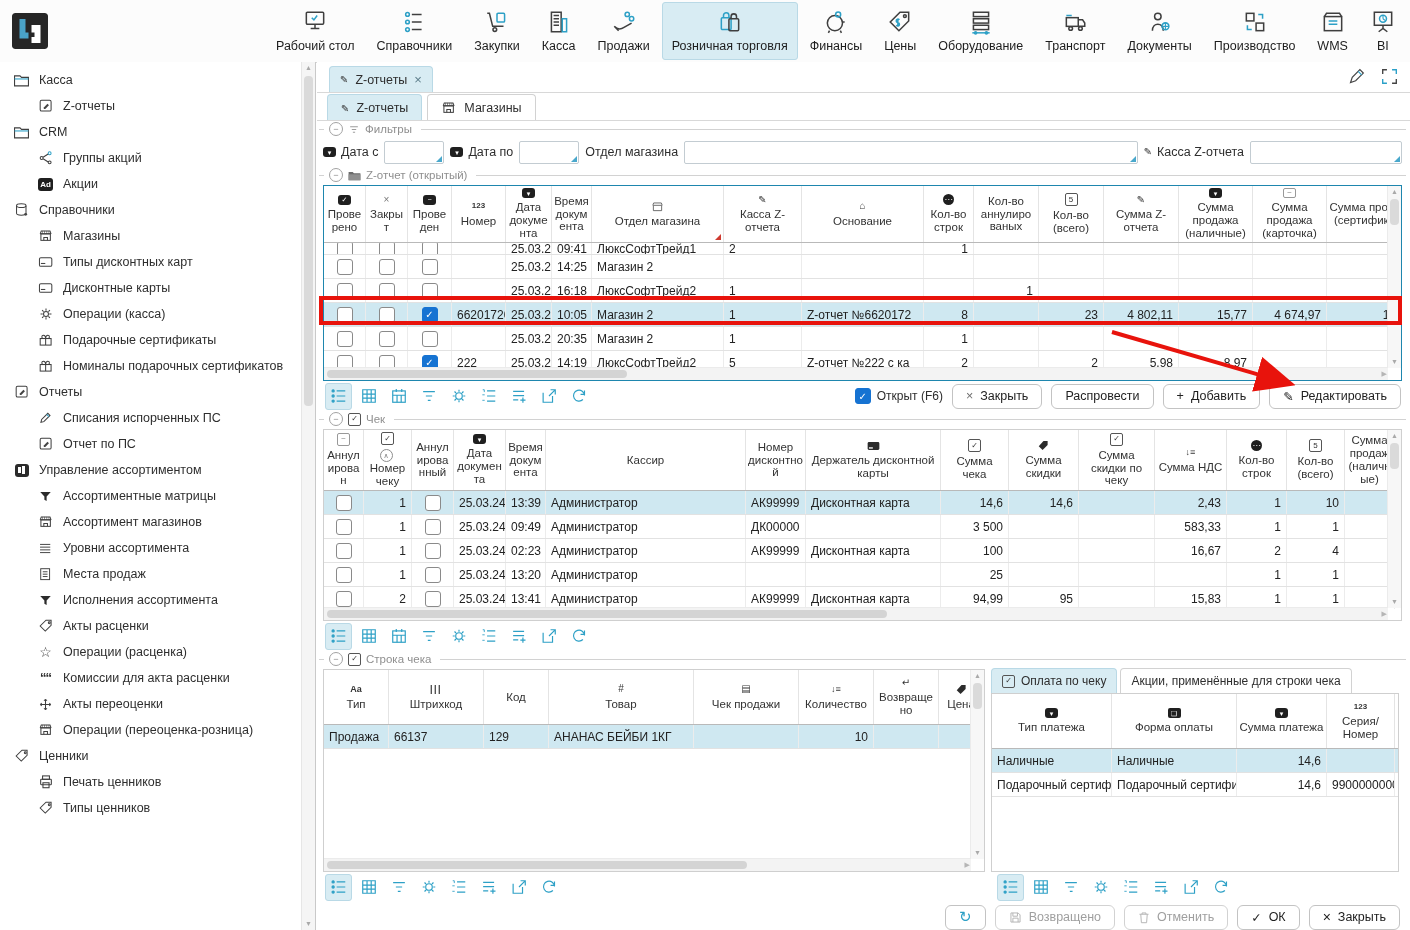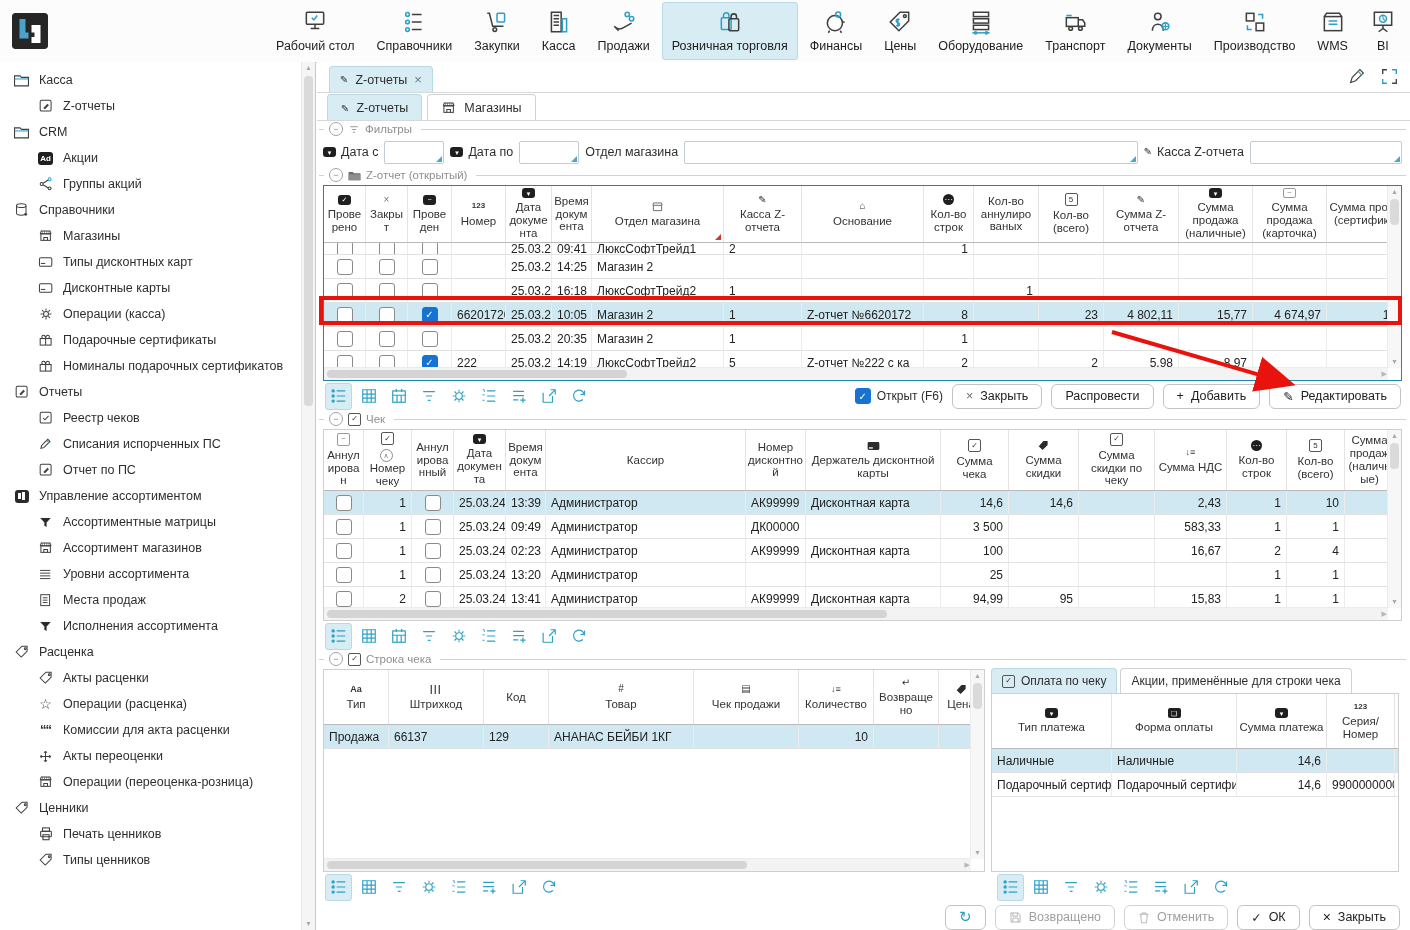--- a/index.html
+++ b/index.html
@@ -270,34 +270,34 @@
    <span class="sb-ic">
           <svg width="17" height="17" viewBox="0 0 22 22" fill="none" stroke="#3f3f3f" stroke-width="1.4">
             <path d="M2 5h7l2 2h9v11H2z"></path>
             <path d="M2 9h18" stroke="#2da0c6"></path>
           </svg>
         </span>
    <span>CRM</span>
       </div>
       <div class="sb-item l1">
    <span class="sb-ic">
-          <span style="display:inline-flex;width:15px;height:13px;background:#1f1f1f;color:#fff;border-radius:3px;font-size:8px;align-items:center;justify-content:center;font-weight:bold">Ad</span>
-        </span>
-   <span>Акции</span>
-      </div>
-      <div class="sb-item l1">
-   <span class="sb-ic">
           <svg width="16" height="16" viewBox="0 0 22 22" fill="none" stroke="#3f3f3f" stroke-width="1.4">
             <circle cx="5" cy="11" r="2"></circle>
             <circle cx="16" cy="4.5" r="2" stroke="#2da0c6"></circle>
             <circle cx="16" cy="17" r="2"></circle>
             <path d="M7 10l7-4.5M7 12l7 4.5"></path>
           </svg>
         </span>
    <span>Группы акций</span>
+      </div>
+      <div class="sb-item l1">
+   <span class="sb-ic">
+          <span style="display:inline-flex;width:15px;height:13px;background:#1f1f1f;color:#fff;border-radius:3px;font-size:8px;align-items:center;justify-content:center;font-weight:bold">Ad</span>
+        </span>
+   <span>Акции</span>
       </div>
       <div class="sb-item l0">
    <span class="sb-ic">
           <svg width="16" height="16" viewBox="0 0 22 22" fill="none" stroke="#3f3f3f" stroke-width="1.4">
             <ellipse cx="10" cy="5" rx="6.5" ry="2.6"></ellipse>
             <path d="M3.5 5v10.5c0 1.5 3 2.7 6.5 2.7s6.5-1.2 6.5-2.7V5"></path>
             <circle cx="16" cy="17" r="2" fill="#444" stroke="none"></circle>
           </svg>
         </span>
    <span>Справочники</span>
@@ -364,29 +364,20 @@
           <svg width="16" height="16" viewBox="0 0 22 22" fill="none" stroke="#3f3f3f" stroke-width="1.4">
             <rect x="3" y="3" width="15" height="15" rx="2"></rect>
             <path d="M8 13l5-5 2 2-5 5H8z" fill="#444" stroke="none"></path>
           </svg>
         </span>
    <span>Отчеты</span>
       </div>
       <div class="sb-item l1">
    <span class="sb-ic">
           <svg width="16" height="16" viewBox="0 0 22 22" fill="none" stroke="#3f3f3f" stroke-width="1.4">
-            <rect x="3" y="3" width="15" height="15" rx="2"></rect>
-            <path d="M7 11l2.5 2.5L14.5 8"></path>
-          </svg>
-        </span>
-   <span>Реестр чеков</span>
-      </div>
-      <div class="sb-item l1">
-   <span class="sb-ic">
-          <svg width="16" height="16" viewBox="0 0 22 22" fill="none" stroke="#3f3f3f" stroke-width="1.4">
             <path d="M4 17l1-4 8.5-8.5 3 3L8 16z"></path>
             <path d="M12 6l3 3" stroke="#2da0c6"></path>
           </svg>
         </span>
    <span>Списания испорченных ПС</span>
       </div>
       <div class="sb-item l1">
    <span class="sb-ic">
           <svg width="16" height="16" viewBox="0 0 22 22" fill="none" stroke="#3f3f3f" stroke-width="1.4">
             <rect x="3" y="3" width="15" height="15" rx="2"></rect>
@@ -441,29 +432,20 @@
         </span>
    <span>Места продаж</span>
       </div>
       <div class="sb-item l1">
    <span class="sb-ic">
           <svg width="15" height="15" viewBox="0 0 20 20">
             <path d="M3 4h14l-5.5 6v6l-3-1.8V10z" fill="#2b2b2b"></path>
           </svg>
         </span>
    <span>Исполнения ассортимента</span>
-      </div>
-      <div class="sb-item l0">
-   <span class="sb-ic">
-          <svg width="16" height="16" viewBox="0 0 22 22" fill="none" stroke="#3f3f3f" stroke-width="1.4">
-            <path d="M11 3h7v7l-8 8-7-7z"></path>
-            <circle cx="15.5" cy="6.5" r="1.3"></circle>
-          </svg>
-        </span>
-   <span>Расценка</span>
       </div>
       <div class="sb-item l1">
    <span class="sb-ic">
           <svg width="16" height="16" viewBox="0 0 22 22" fill="none" stroke="#3f3f3f" stroke-width="1.4">
             <path d="M11 3h7v7l-8 8-7-7z"></path>
             <circle cx="15.5" cy="6.5" r="1.3"></circle>
           </svg>
         </span>
    <span>Акты расценки</span>
       </div>

